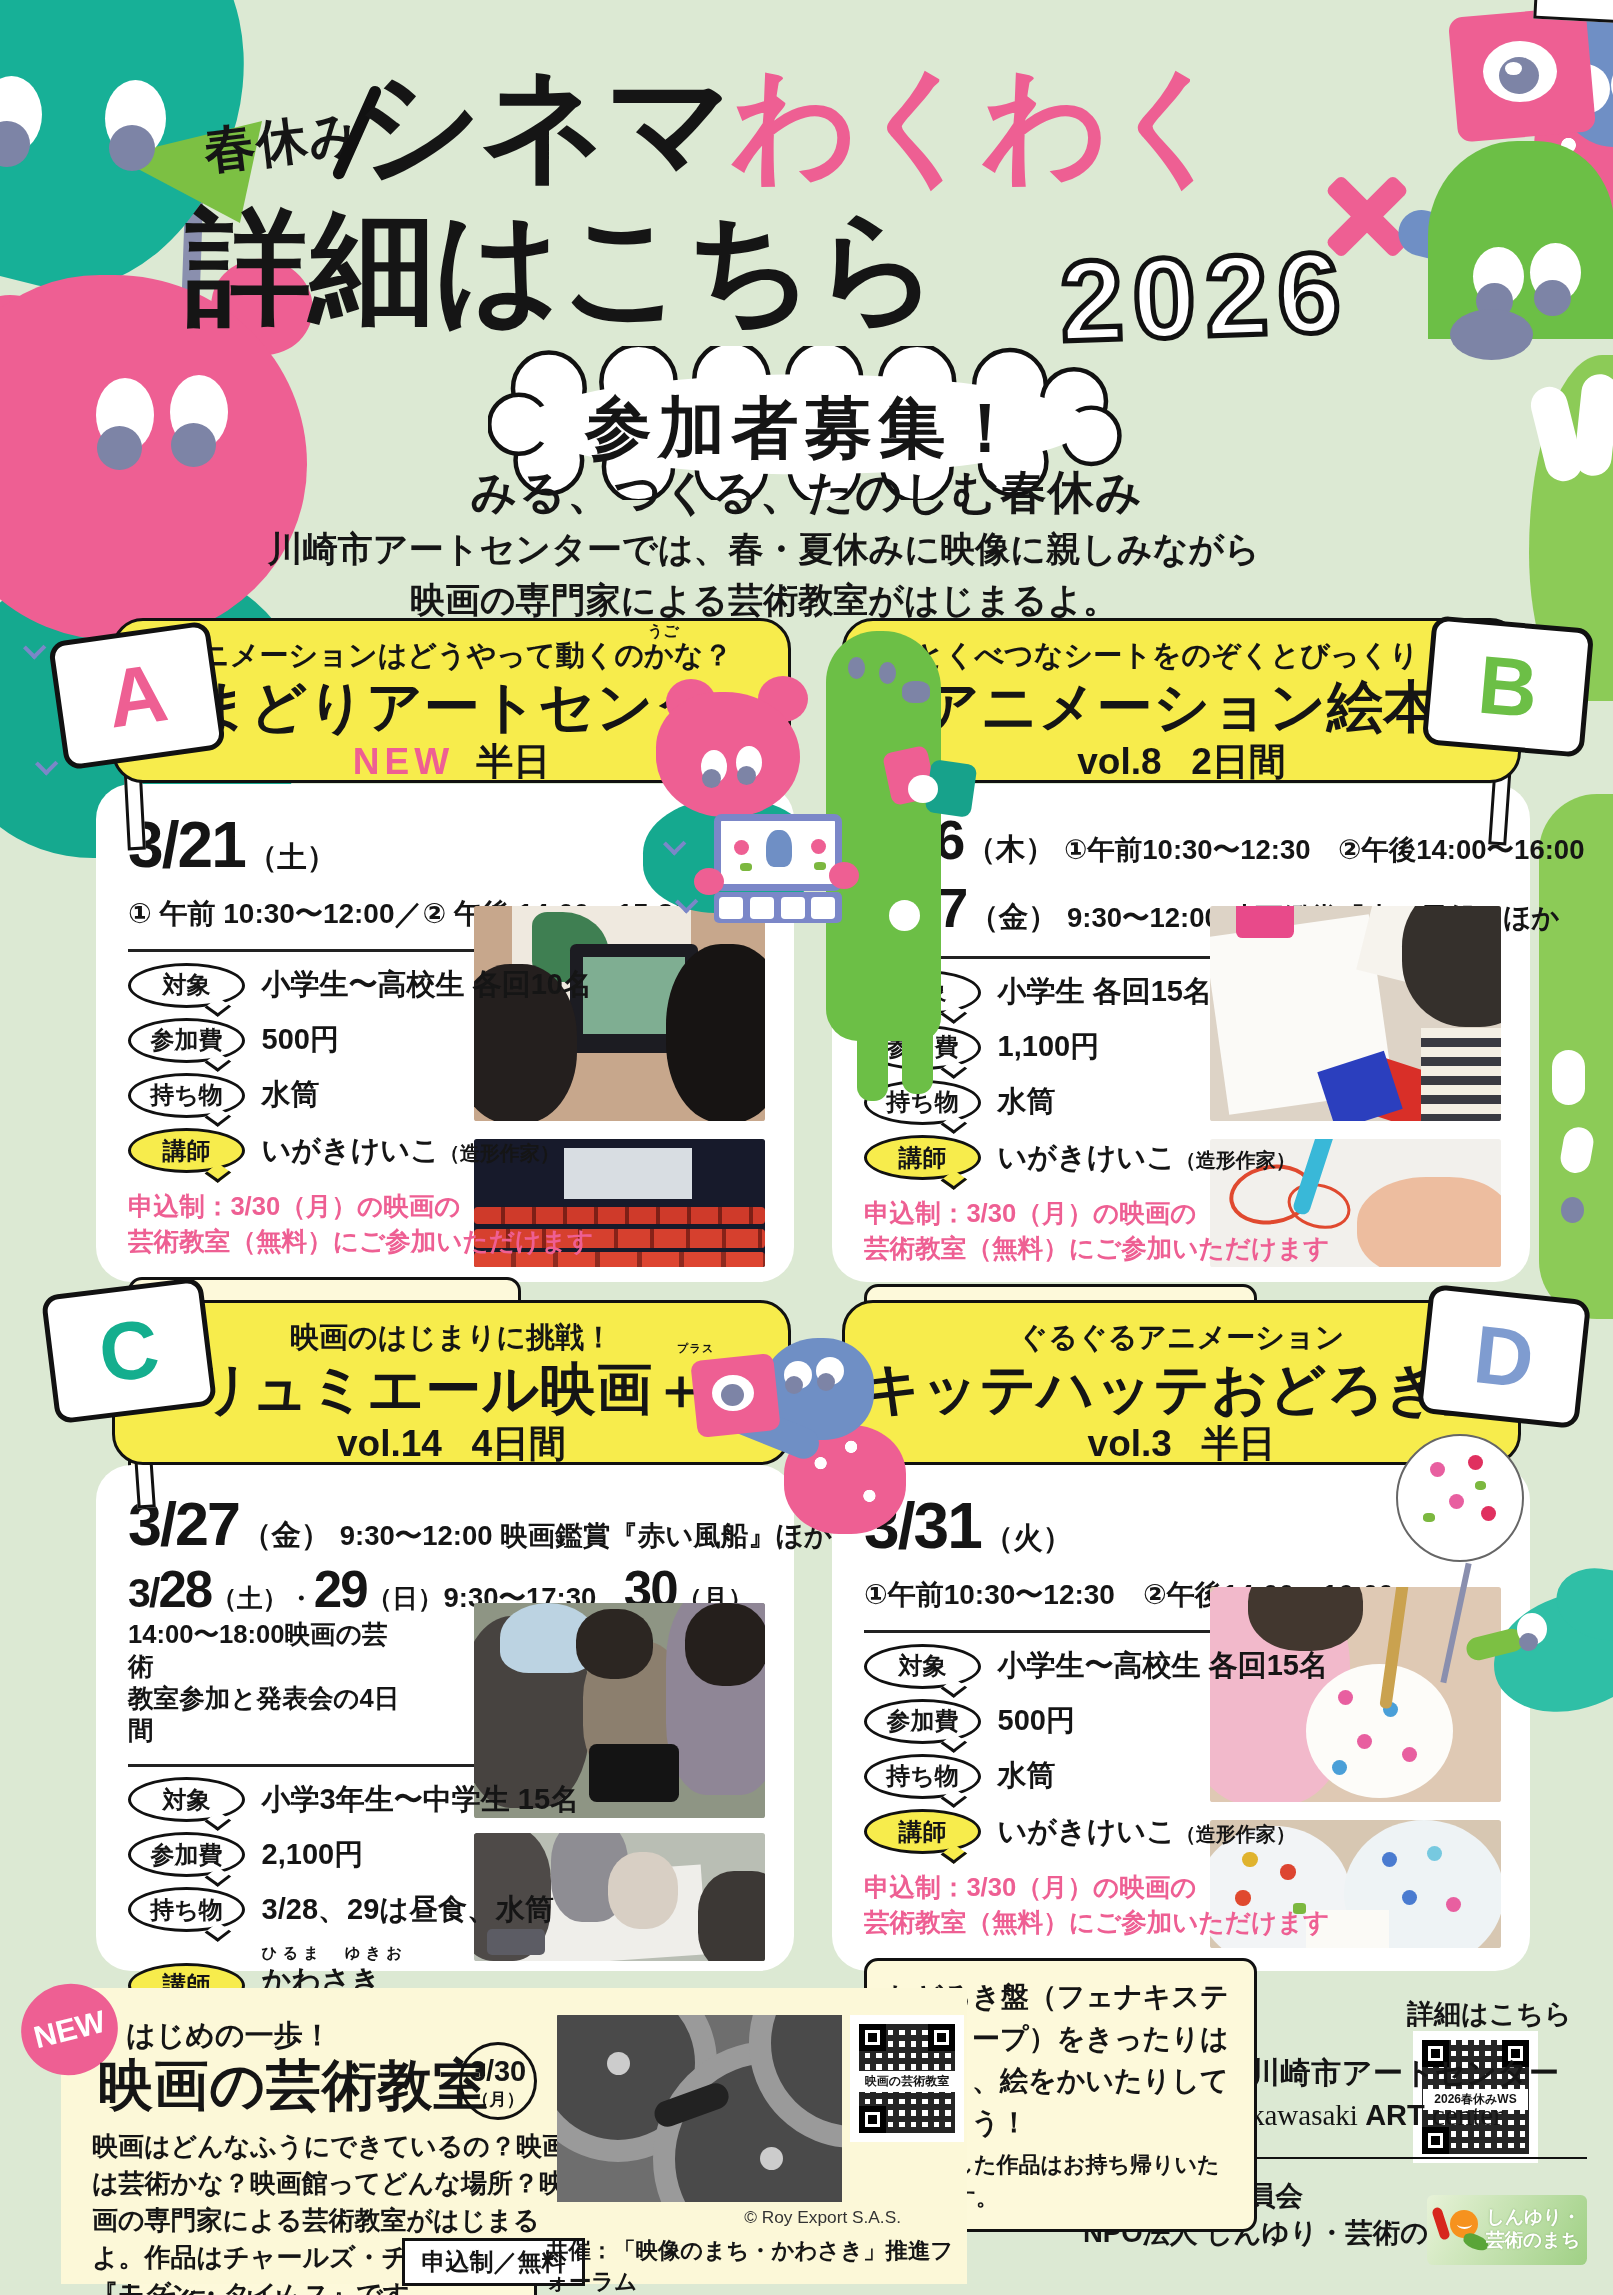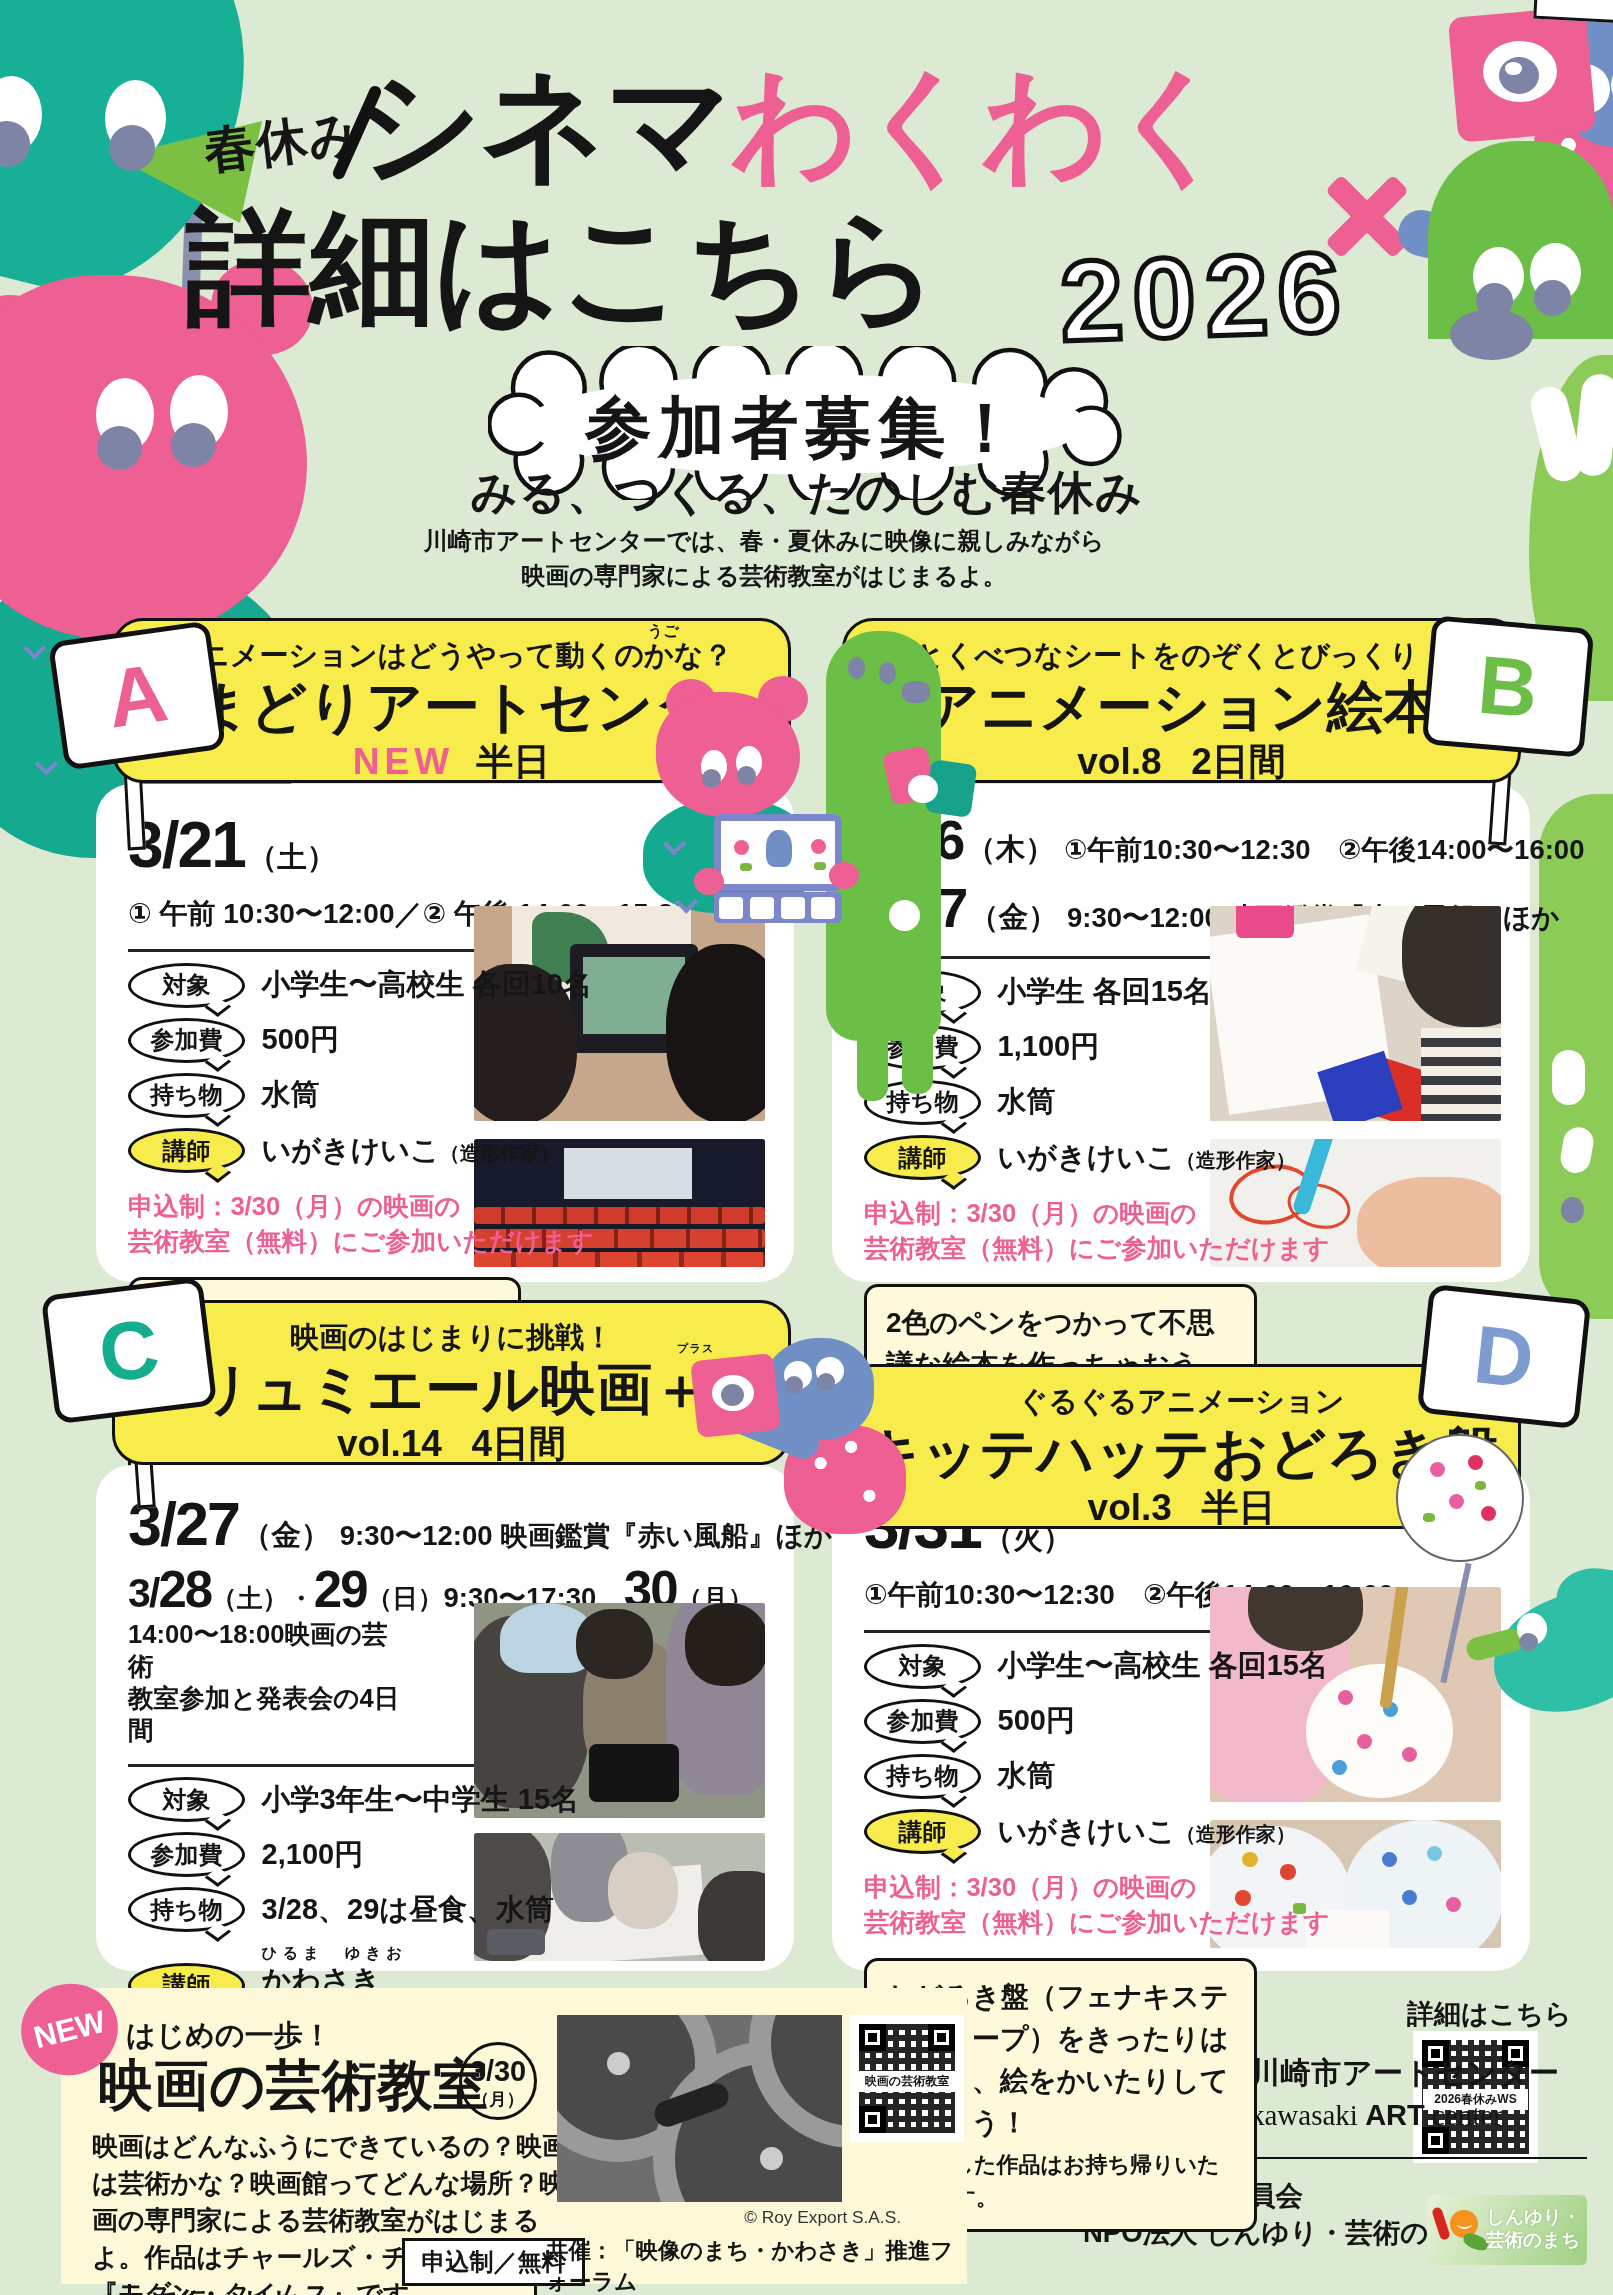--- a/index.html
+++ b/index.html
@@ -11,21 +11,21 @@
   .prefix{position:absolute;left:204px;top:108px;font-size:51px;font-weight:900;transform:rotate(-7deg);letter-spacing:1.3px}
   .prefix-swoosh{position:absolute;left:351px;top:82px;width:11.5px;height:101px;background:#111;border-radius:6.4px;transform:rotate(24deg)}
   .title1{position:absolute;left:355px;top:61px;font-size:125px;font-weight:900;letter-spacing:-2.6px;line-height:1}
   .title1 .pink{color:#ee5f93}
   .title2{position:absolute;left:186px;top:204px;font-size:125px;font-weight:900;letter-spacing:-1.3px;line-height:1}
   .year{position:absolute;left:1060px;top:231px;font-size:114px;font-weight:700;color:#fff;
         -webkit-text-stroke:5.1px #111;letter-spacing:9px;transform:rotate(-2deg)}
   .cloud{position:absolute;left:488px;top:346px;width:634px;height:154px}
   .cloud-text{position:absolute;width:100%;top:37px;text-align:center;font-size:67px;font-weight:900;letter-spacing:6.4px}
   .subtitle{position:absolute;left:0;top:462px;width:1614px;text-align:center;font-size:46px;font-weight:900;letter-spacing:1.3px}
-  .intro{position:absolute;left:0;top:524px;width:1528px;text-align:center;font-size:24px;font-weight:700;line-height:1.45}
+  .intro{position:absolute;left:0;top:524px;width:1528px;text-align:center;font-size:35px;font-weight:700;line-height:1.45}
 
   
   .sec-head{position:absolute;width:679px;height:165px;background:#f7ec4c;border:3.8px solid #111;border-radius:31px;text-align:center;z-index:3;box-sizing:border-box}
   .sec-catch{margin-top:15.4px;font-size:29px;font-weight:900;position:relative}
   .sec-ruby{position:absolute;top:-15.4px;font-size:15.4px;font-weight:700}
   .sec-title{font-size:56px;font-weight:900;letter-spacing:0.6px;line-height:1.02;margin-top:1.3px;position:relative;display:inline-block}
   .title-ruby{position:absolute;right:-5.1px;top:-16.6px;font-size:11px;font-weight:700;letter-spacing:1.3px}
   .sec-sub{font-size:37px;font-weight:900;margin-top:2.6px}
   .sec-sub .new{color:#ee5f93;letter-spacing:5.1px;margin-right:22px}
   .sec-sub .vol{margin-right:29.5px}
@@ -447,21 +447,21 @@
         <div style="left:224px;top:38px;width:90px;height:102px;background:#3c3835;border-radius:40%"></div>
         <div style="left:12.8px;top:96px;width:58px;height:25.6px;background:#5c5c64;border-radius:5.1px"></div>
       </div>
     </div>
   </div>
 
   <div class="sign" style="left:1423px;top:1292px;transform:rotate(6deg);color:#7f9cd0">
       <span>D</span>
     </div>
   <div class="stick" style="left:1487px;top:1402px;transform:rotate(5deg)"></div>
-  <div class="sec-head" style="left:842px;top:1364px">
+  <div class="sec-head" style="left:842px;top:1300px">
     <div class="sec-catch">ぐるぐるアニメーション</div>
     <div class="sec-title">キッテハッテおどろき盤</div>
     <div class="sec-sub"><span class="vol">vol.3</span><span>半日</span></div>
   </div>
 
   <div class="abs" style="left:1370px;top:1434px;width:243px;height:307px;z-index:4">
     <div class="abs" style="left:83px;top:128px;width:6.4px;height:122px;background:#8a8fae;transform:rotate(12deg)"></div>
     <div class="abs" style="left:25.6px;top:0;width:128px;height:128px;background:#fff;border:2.6px solid #666;border-radius:50%;box-sizing:border-box">
       <div class="spk" style="left:32px;top:25.6px;background:#e85fa0"></div>
       <div class="spk" style="left:70px;top:19px;background:#e0305f"></div>

